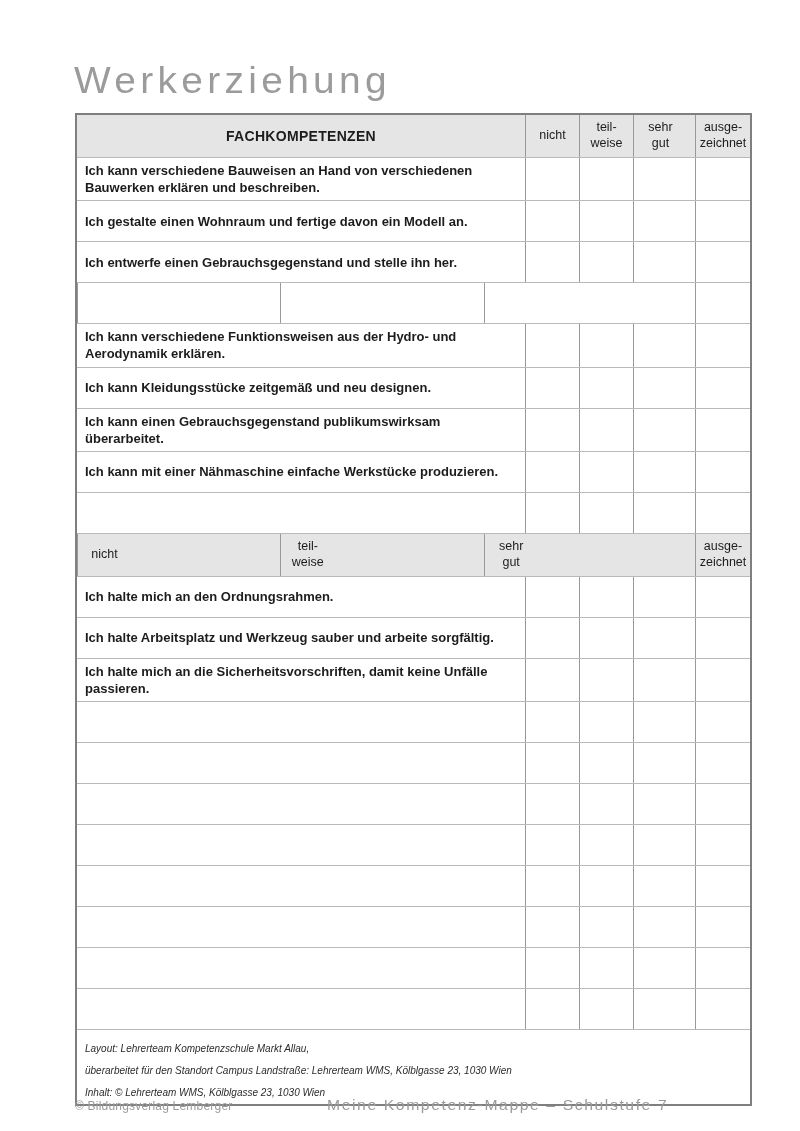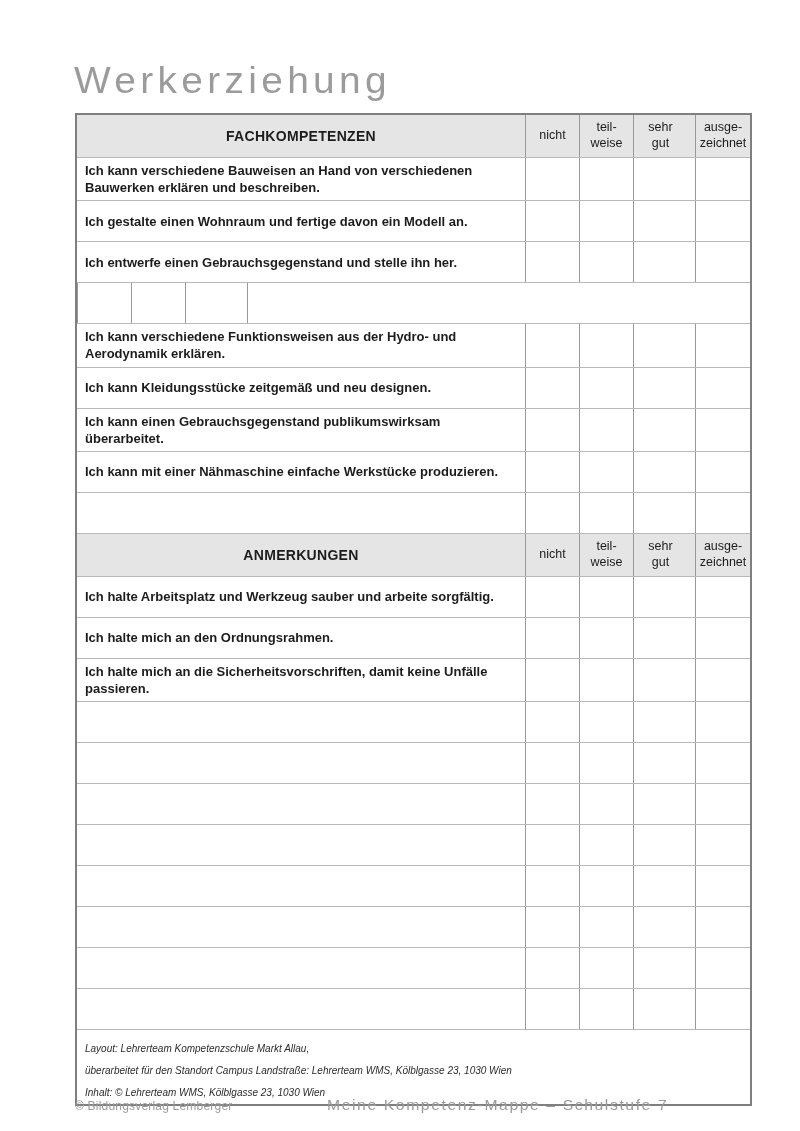--- a/index.html
+++ b/index.html
@@ -12,21 +12,21 @@
     position:absolute;left:74px;top:60px;margin:0;
     font-size:36px;font-weight:normal;color:var(--title-text,#9b9b9b);
     letter-spacing:4px;transform:scaleX(1.08);transform-origin:left center;
     white-space:nowrap;
   }
   .comp-table{
     position:absolute;left:75px;top:113px;width:673px;
     border:2px solid var(--outer-border,#7f7f7f);
     background:#ffffff;
   }
-  .t-row{display:flex;align-items:stretch;min-height:40px;}
+  .t-row{display:flex;align-items:stretch;min-height:40px;justify-content:space-between;}
   .t-row + .t-row{border-top:1px solid var(--grid-line,#b9b9b9);}
   .header-row{background:var(--header-bg,#e5e5e5);min-height:42px;}
   .label-cell{
     flex:1 1 auto;display:flex;align-items:center;
     padding:4px 12px 4px 8px;
     font-size:13px;line-height:1.32;color:var(--body-text,#1c1c1c);font-weight:bold;
   }
   .header-row .label-cell{
     justify-content:center;text-align:center;
     font-weight:bold;font-size:14px;letter-spacing:.3px;padding:2px 6px;
@@ -143,46 +143,45 @@
         <div class="rate-cell last"></div>
       </div>
       <div class="t-row">
         <div class="label-cell"></div>
         <div class="rate-cell"></div>
         <div class="rate-cell"></div>
         <div class="rate-cell"></div>
         <div class="rate-cell last"></div>
       </div>
       <div class="t-row header-row">
-        <div class="label-cell">ANMERKUNGEN</div>
         <div class="rate-cell">
           <span>nicht</span>
         </div>
         <div class="rate-cell">
           <span>teil-</span>
           <span>weise</span>
         </div>
         <div class="rate-cell">
           <span>sehr</span>
           <span>gut</span>
         </div>
         <div class="rate-cell last">
           <span>ausge-</span>
           <span>zeichnet</span>
         </div>
       </div>
       <div class="t-row">
+        <div class="label-cell">Ich halte mich an den Ordnungsrahmen.</div>
+        <div class="rate-cell"></div>
+        <div class="rate-cell"></div>
+        <div class="rate-cell"></div>
+        <div class="rate-cell last"></div>
+      </div>
+      <div class="t-row">
         <div class="label-cell">Ich halte Arbeitsplatz und Werkzeug sauber und arbeite sorgfältig.</div>
-        <div class="rate-cell"></div>
-        <div class="rate-cell"></div>
-        <div class="rate-cell"></div>
-        <div class="rate-cell last"></div>
-      </div>
-      <div class="t-row">
-        <div class="label-cell">Ich halte mich an den Ordnungsrahmen.</div>
         <div class="rate-cell"></div>
         <div class="rate-cell"></div>
         <div class="rate-cell"></div>
         <div class="rate-cell last"></div>
       </div>
       <div class="t-row">
         <div class="label-cell">Ich halte mich an die Sicherheitsvorschriften, damit keine Unfälle passieren.</div>
         <div class="rate-cell"></div>
         <div class="rate-cell"></div>
         <div class="rate-cell"></div>

